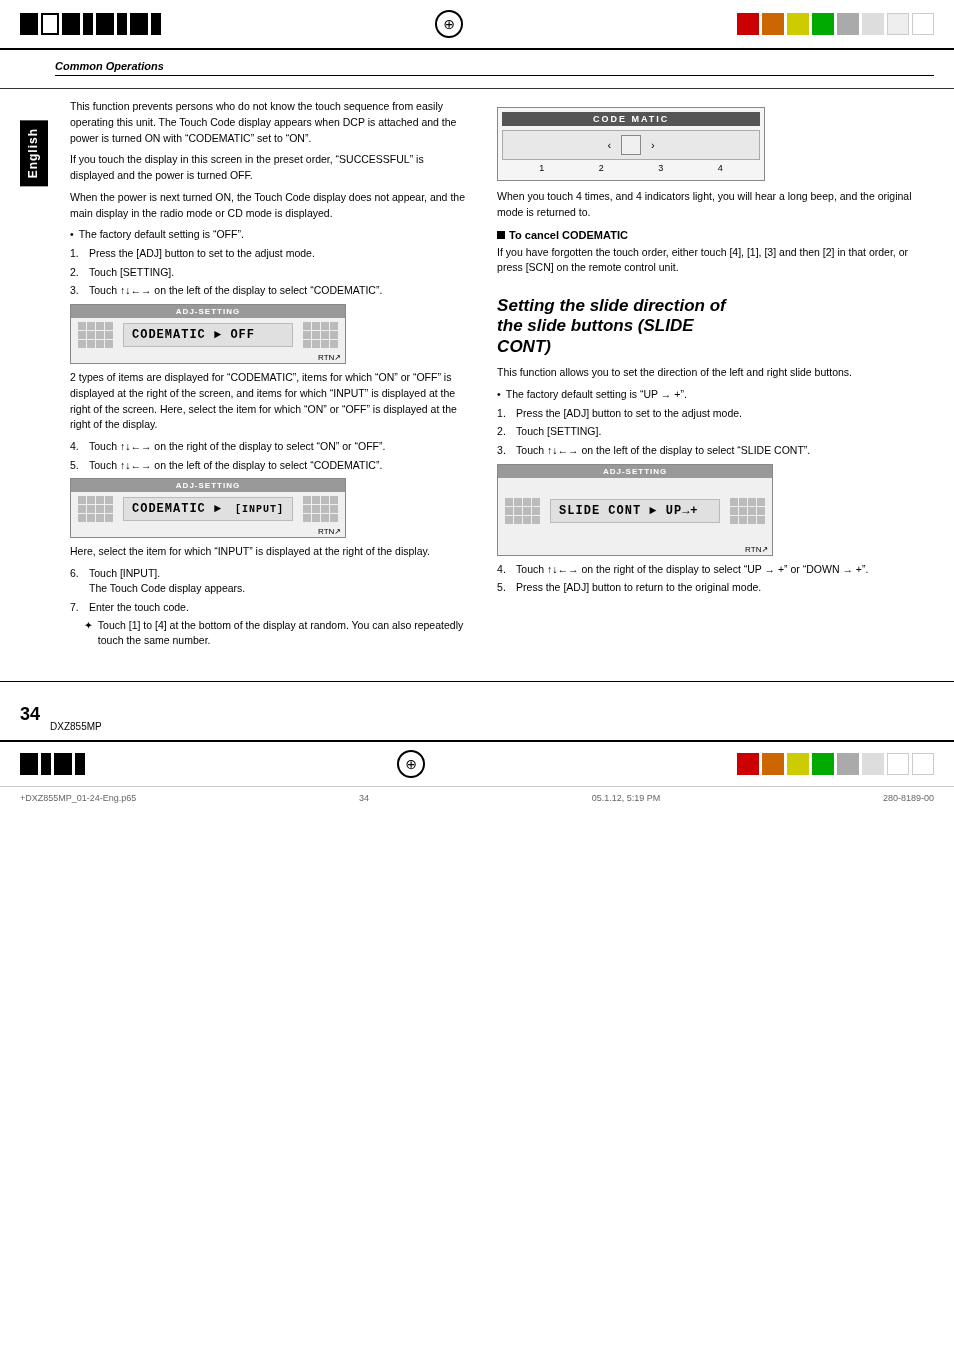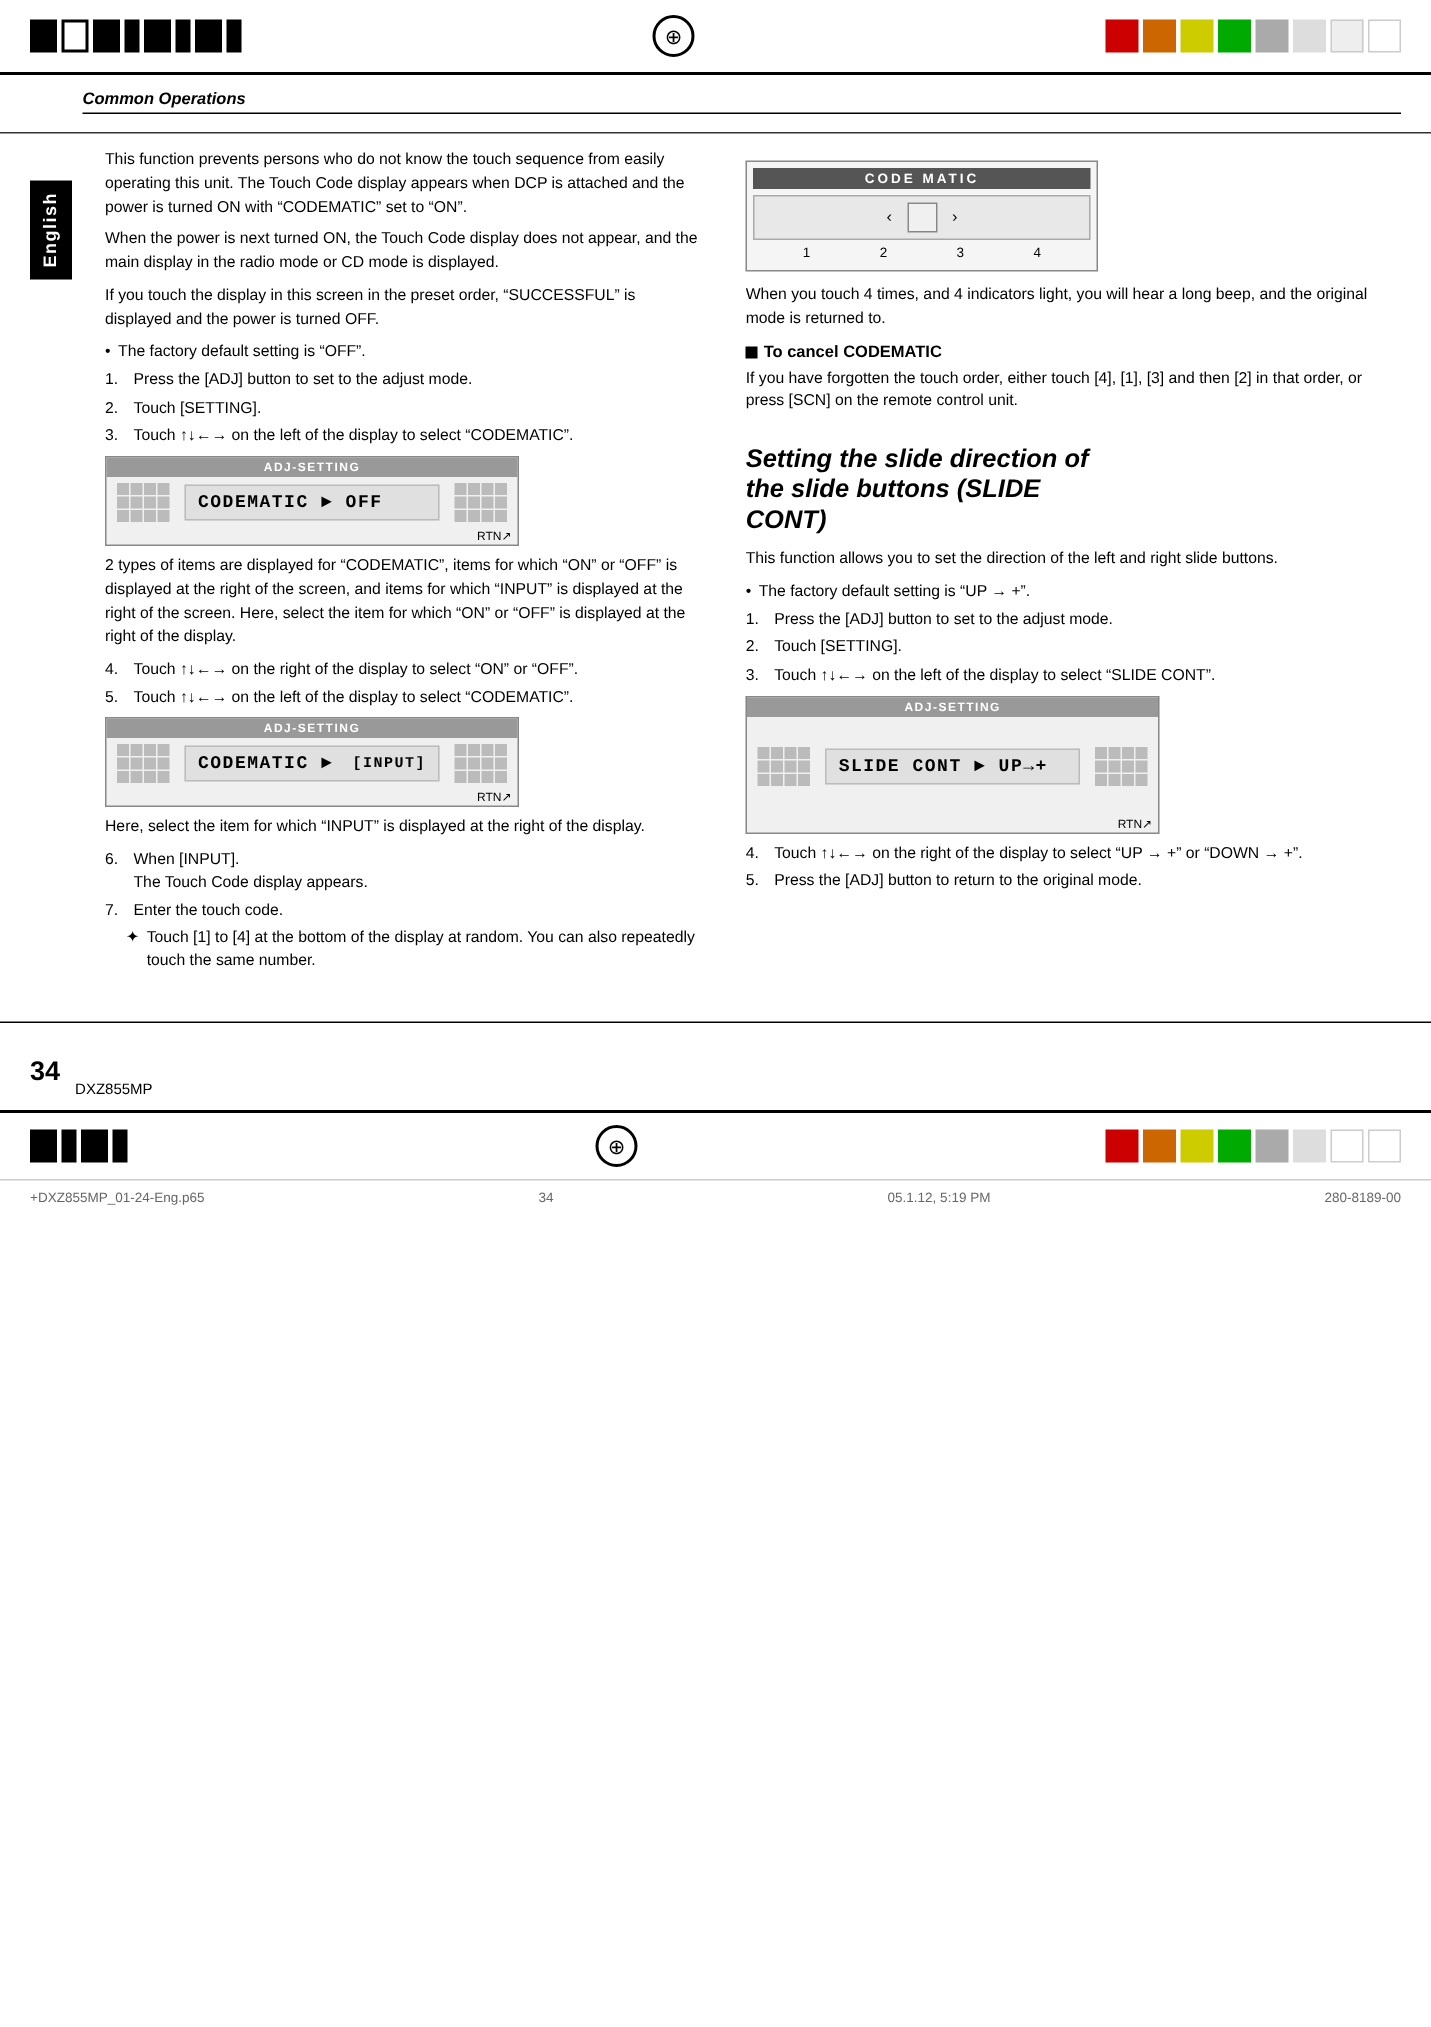--- a/index.html
+++ b/index.html
@@ -138,21 +138,21 @@
       line-height: 1.4;
     }
     .sub-item .sub-bullet { flex-shrink: 0; }
 
     
     .codematic-box {
       border: 1px solid #888;
       background: #f5f5f5;
       margin: 8px 0;
       padding: 4px;
-      width: 235px;
+      width: 268px;
     }
     .codematic-header {
       background: #555;
       color: #fff;
       text-align: center;
       font-size: 9px;
       font-weight: bold;
       padding: 2px;
       letter-spacing: 2px;
       margin-bottom: 4px;
@@ -313,22 +313,22 @@
 <div style="padding: 10px 20px 4px 55px; border-bottom: 1px solid #333;">
   <div class="section-header">Common Operations</div>
 </div>
 
 <div class="main-content">
 
   <div class="left-column">
 
 
     <div class="body-text">This function prevents persons who do not know the touch sequence from easily operating this unit. The Touch Code display appears when DCP is attached and the power is turned ON with “CODEMATIC” set to “ON”.</div>
+    <div class="body-text">If you touch the display in this screen in the preset order, “SUCCESSFUL” is displayed and the power is turned OFF.</div>
     <div class="body-text">When the power is next turned ON, the Touch Code display does not appear, and the main display in the radio mode or CD mode is displayed.</div>
-    <div class="body-text">If you touch the display in this screen in the preset order, “SUCCESSFUL” is displayed and the power is turned OFF.</div>
 
     <div class="bullet-item">
       <span class="bullet">•</span>
       <span>The factory default setting is “OFF”.</span>
     </div>
 
     <div class="numbered-item">
       <span class="num">1.</span>
       <span>Press the [ADJ] button to set to the adjust mode.</span>
     </div>
@@ -425,21 +425,21 @@
         </div>
       </div>
       <div class="adj-setting-footer">RTN↗</div>
     </div>
 
     <div class="body-text">Here, select the item for which “INPUT” is displayed at the right of the display.</div>
 
     <div class="numbered-item">
       <span class="num">6.</span>
       <div>
-        <span>When [INPUT].</span><br>
+        <span>Touch [INPUT].</span><br>
         <span>The Touch Code display appears.</span>
       </div>
     </div>
     <div class="numbered-item">
       <span class="num">7.</span>
       <span>Enter the touch code.</span>
     </div>
     <div class="sub-item">
       <span class="sub-bullet">✦</span>
       <span>Touch [1] to [4] at the bottom of the display at random. You can also repeatedly touch the same number.</span>

